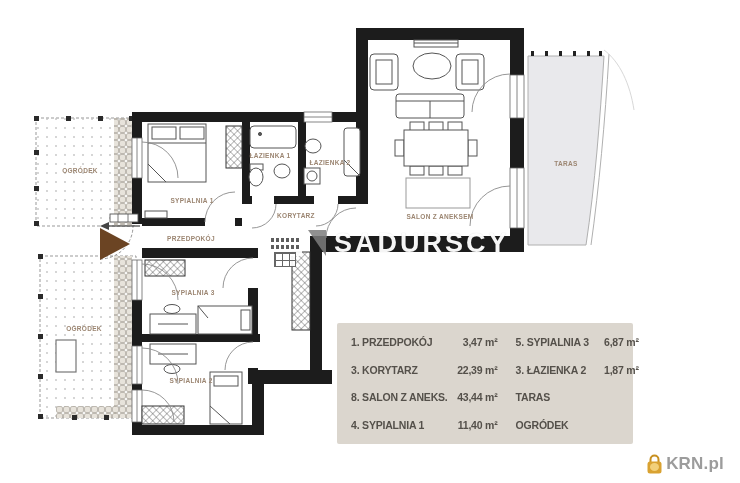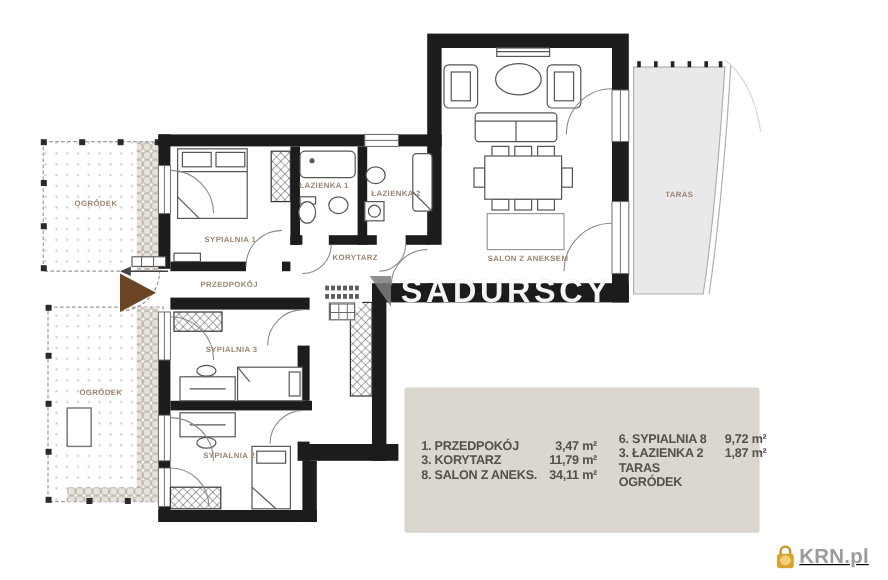--- a/index.html
+++ b/index.html
@@ -16,27 +16,27 @@
   .wm-grid{position:absolute;left:6px;top:28px;width:20px;height:13px;background:rgba(255,255,255,.9);
            border:1px solid #666;
            background-image:linear-gradient(#666 1px,transparent 1px),linear-gradient(90deg,#666 1px,transparent 1px);
            background-size:7px 7px;}
   .wm-tri{width:18px;height:26px;margin-left:6px;background:rgba(125,125,125,.85);
           clip-path:polygon(0 0,100% 0,100% 100%);}
   .wm-text{margin-left:8px;font-size:27px;font-weight:bold;letter-spacing:3px;
            color:rgba(255,255,255,.96);text-shadow:0 0 1px rgba(0,0,0,.18);line-height:1;}
   
   .legend{position:absolute;left:337px;top:323px;width:296px;height:121px;background:#dbd6ce;
-          border-radius:2px;display:flex;gap:18px;padding:13px 14px;box-sizing:border-box;z-index:2;align-items:center;}
+          border-radius:2px;display:flex;gap:18px;padding:13px 14px;box-sizing:border-box;z-index:2;}
   .lcol{flex:1;display:flex;flex-direction:column;justify-content:space-between;}
   .lrow{display:flex;justify-content:space-between;font-size:10.5px;font-weight:bold;
         color:#54504a;letter-spacing:-.2px;white-space:nowrap;}
   .lrow .area{text-align:right;min-width:50px;}
   
-  .brand{position:absolute;right:16px;bottom:9px;display:flex;align-items:flex-end;gap:3px;z-index:5;text-decoration:underline;}
+  .brand{position:absolute;right:16px;bottom:9px;display:flex;align-items:flex-end;gap:3px;z-index:5;}
   .brand-name{font-size:17px;font-weight:bold;color:#9c9c9c;letter-spacing:.2px;}
 </style>
 </head>
 <body>
 
 <div class="stage">
 
   <svg class="plan-svg" viewBox="0 0 740 483">
     <defs>
       <pattern id="dots" width="9" height="9" patternUnits="userSpaceOnUse">
@@ -303,31 +303,35 @@
   </div>
 
   <div class="legend">
     <div class="lcol">
       <div class="lrow">
         <span>1. PRZEDPOKÓJ</span>
         <span class="area">3,47 m²</span>
       </div>
       <div class="lrow">
         <span>3. KORYTARZ</span>
-        <span class="area">11,79 m²</span>
+        <span class="area">22,39 m²</span>
       </div>
       <div class="lrow">
         <span>8. SALON Z ANEKS.</span>
-        <span class="area">34,11 m²</span>
+        <span class="area">43,44 m²</span>
+      </div>
+      <div class="lrow">
+        <span>4. SYPIALNIA 1</span>
+        <span class="area">11,40 m²</span>
       </div>
     </div>
     <div class="lcol">
       <div class="lrow">
-        <span>6. SYPIALNIA 8</span>
-        <span class="area">9,72 m²</span>
+        <span>5. SYPIALNIA 3</span>
+        <span class="area">6,87 m²</span>
       </div>
       <div class="lrow">
         <span>3. ŁAZIENKA 2</span>
         <span class="area">1,87 m²</span>
       </div>
       <div class="lrow">
         <span>TARAS</span>
         <span class="area"></span>
       </div>
       <div class="lrow">

